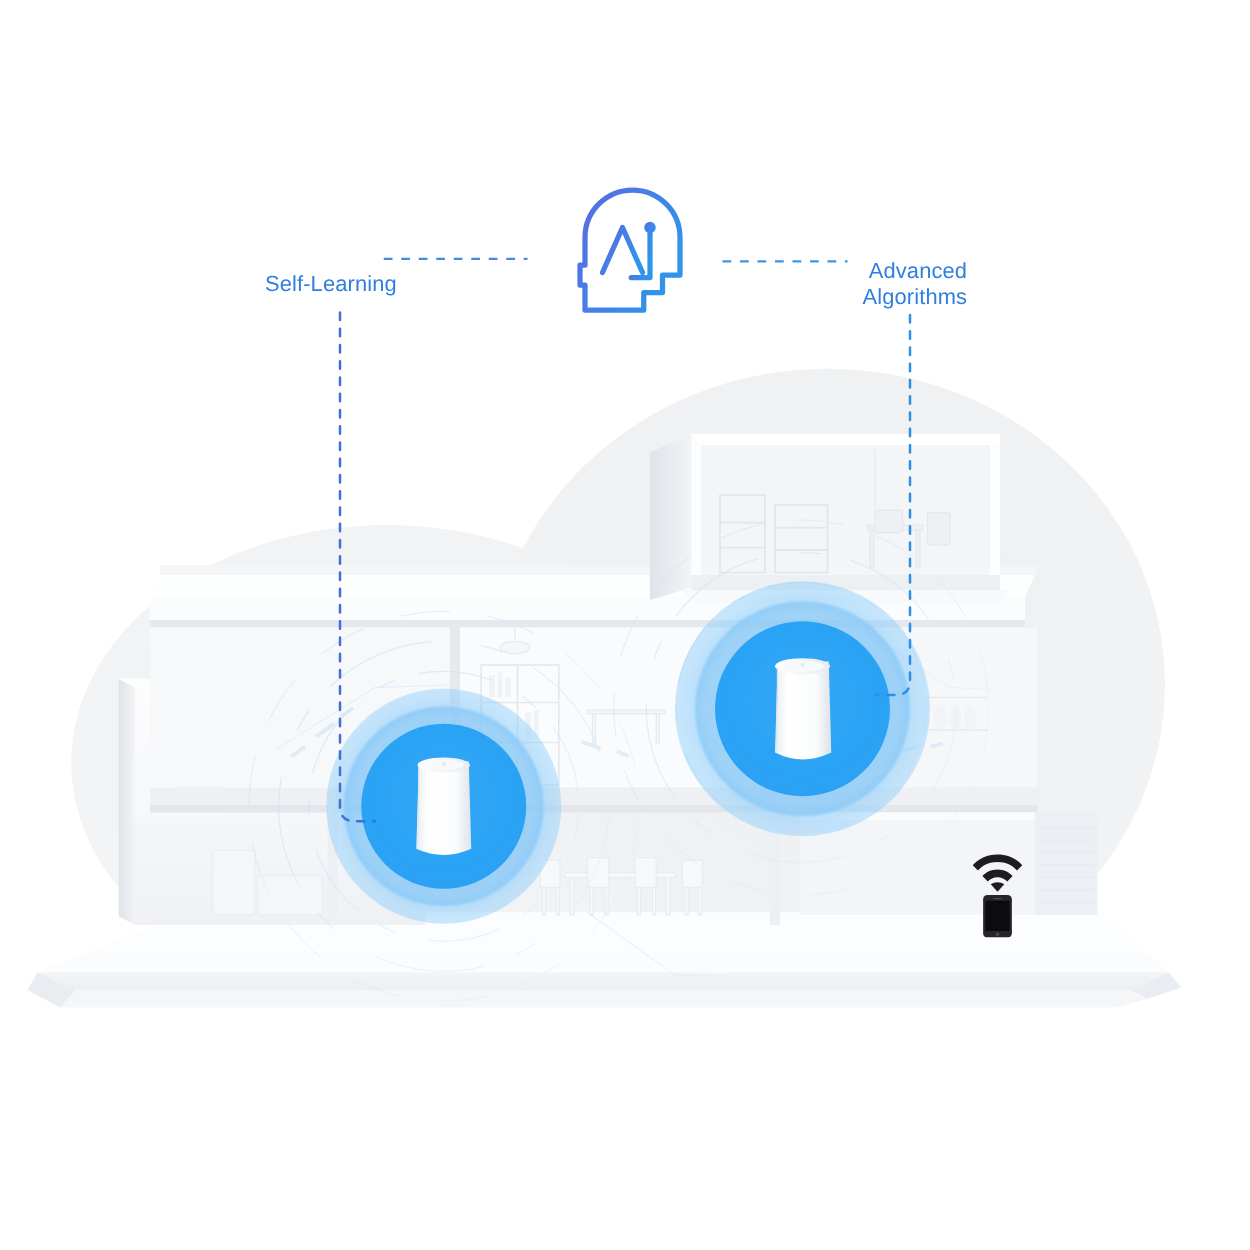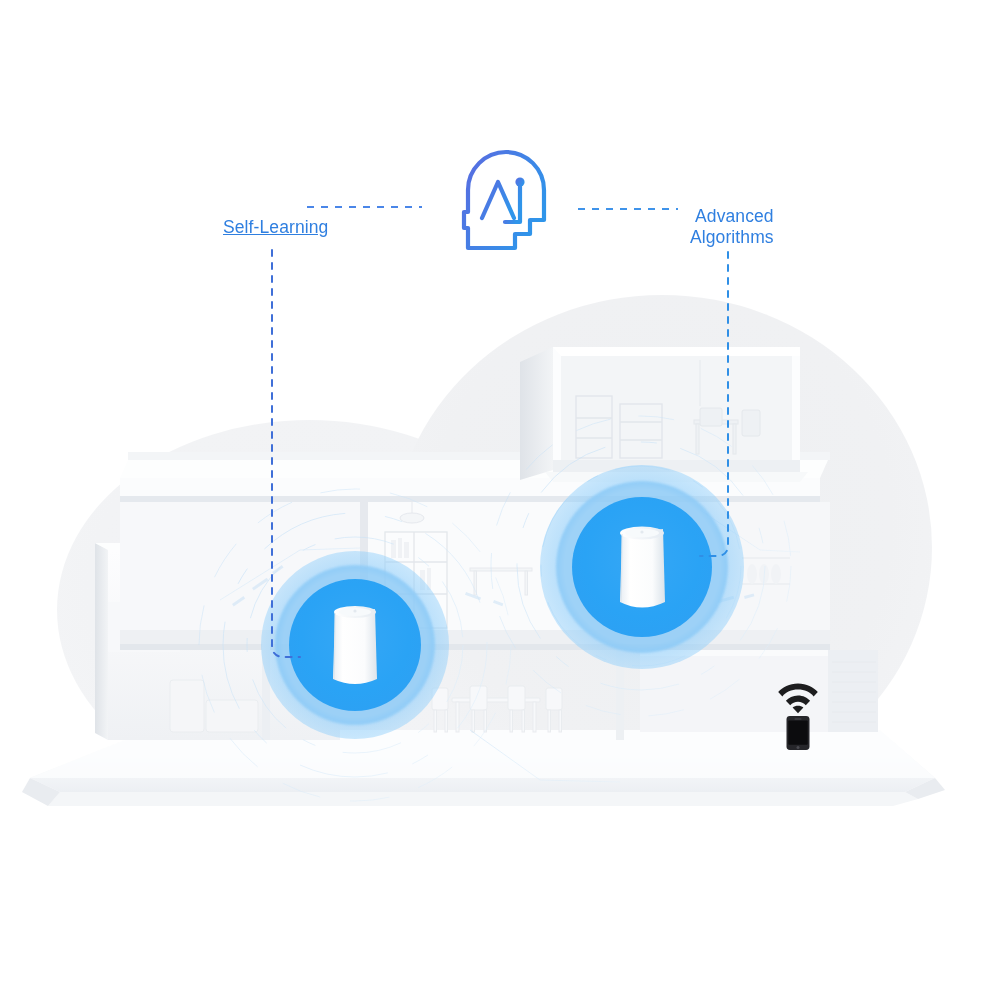--- a/index.html
+++ b/index.html
@@ -42,21 +42,21 @@
 
   
   .label {
     position: absolute;
     color: #2f7fe0;
     font-size: 17.5px;
     line-height: 21px;
     letter-spacing: .1px;
     white-space: pre-line;
   }
-  #label-self-learning { left: 223px; top: 217px; text-decoration: underline; }
+  #label-self-learning { left: 212px; top: 217px; }
   #label-advanced-algorithms { left: 690px; top: 206px; text-align: right; }
 
   
   #lines { position: absolute; left: 0; top: 0; width: 1000px; height: 1000px; pointer-events: none; }
 
   
   #ai-head-icon { position: absolute; left: 460px; top: 142px; width: 95px; height: 112px; }
 
   
   #house { position: absolute; left: 0px; top: 300px; width: 1000px; height: 520px; }

